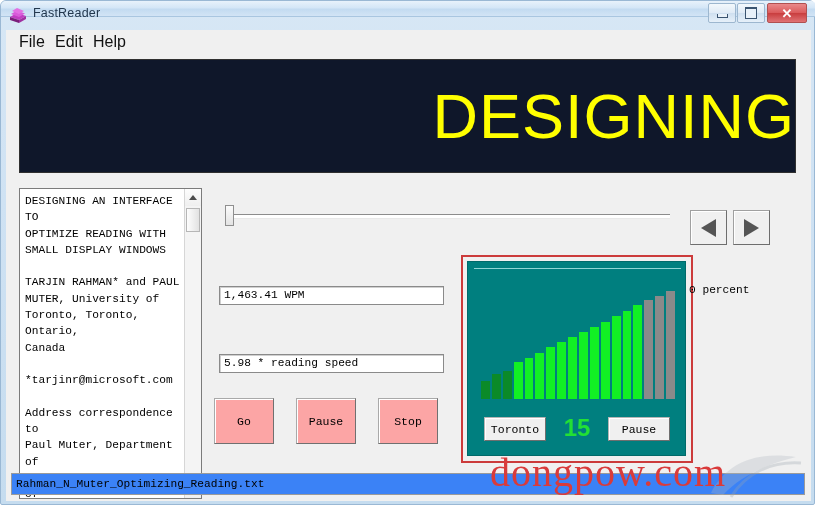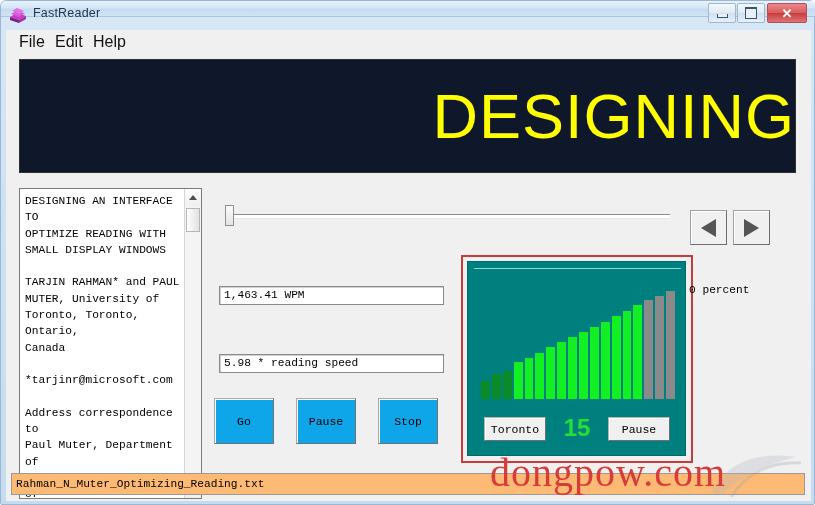--- a/index.html
+++ b/index.html
@@ -234,21 +234,21 @@
     padding: 2px 0 0 4px;
   }
   #readout-wpm { top: 236px; }
   #readout-speed { top: 280px; margin-top: 24px; }
 
   
   .ctrlbtn {
     position: absolute;
     top: 348px;
     width: 60px; height: 46px;
-    background: #0ea5e9;
+    background: #fca5a5;
     border: 1px solid #a9a9a9;
     border-right-color: #707070;
     border-bottom-color: #707070;
     box-shadow: inset 1px 1px 0 #ffffff;
     box-sizing: border-box;
     font-family: "Liberation Mono", monospace;
     font-size: 11.5px;
     color: #000;
     display: flex; align-items: center; justify-content: center;
     cursor: default;
@@ -331,21 +331,21 @@
     font-family: "Liberation Mono", monospace;
     font-size: 11.2px;
     color: #000;
   }
 
   
   #statusbar {
     position: absolute;
     left: 5px; top: 423px;
     width: 794px; height: 22px;
-    background: #fdba74;
+    background: #3b82f6;
     border: 1px solid #9a9a9a;
     box-sizing: border-box;
     font-family: "Liberation Mono", monospace;
     font-size: 11.2px;
     color: #000;
     padding: 4px 0 0 4px;
   }
 
   
   #watermark {

